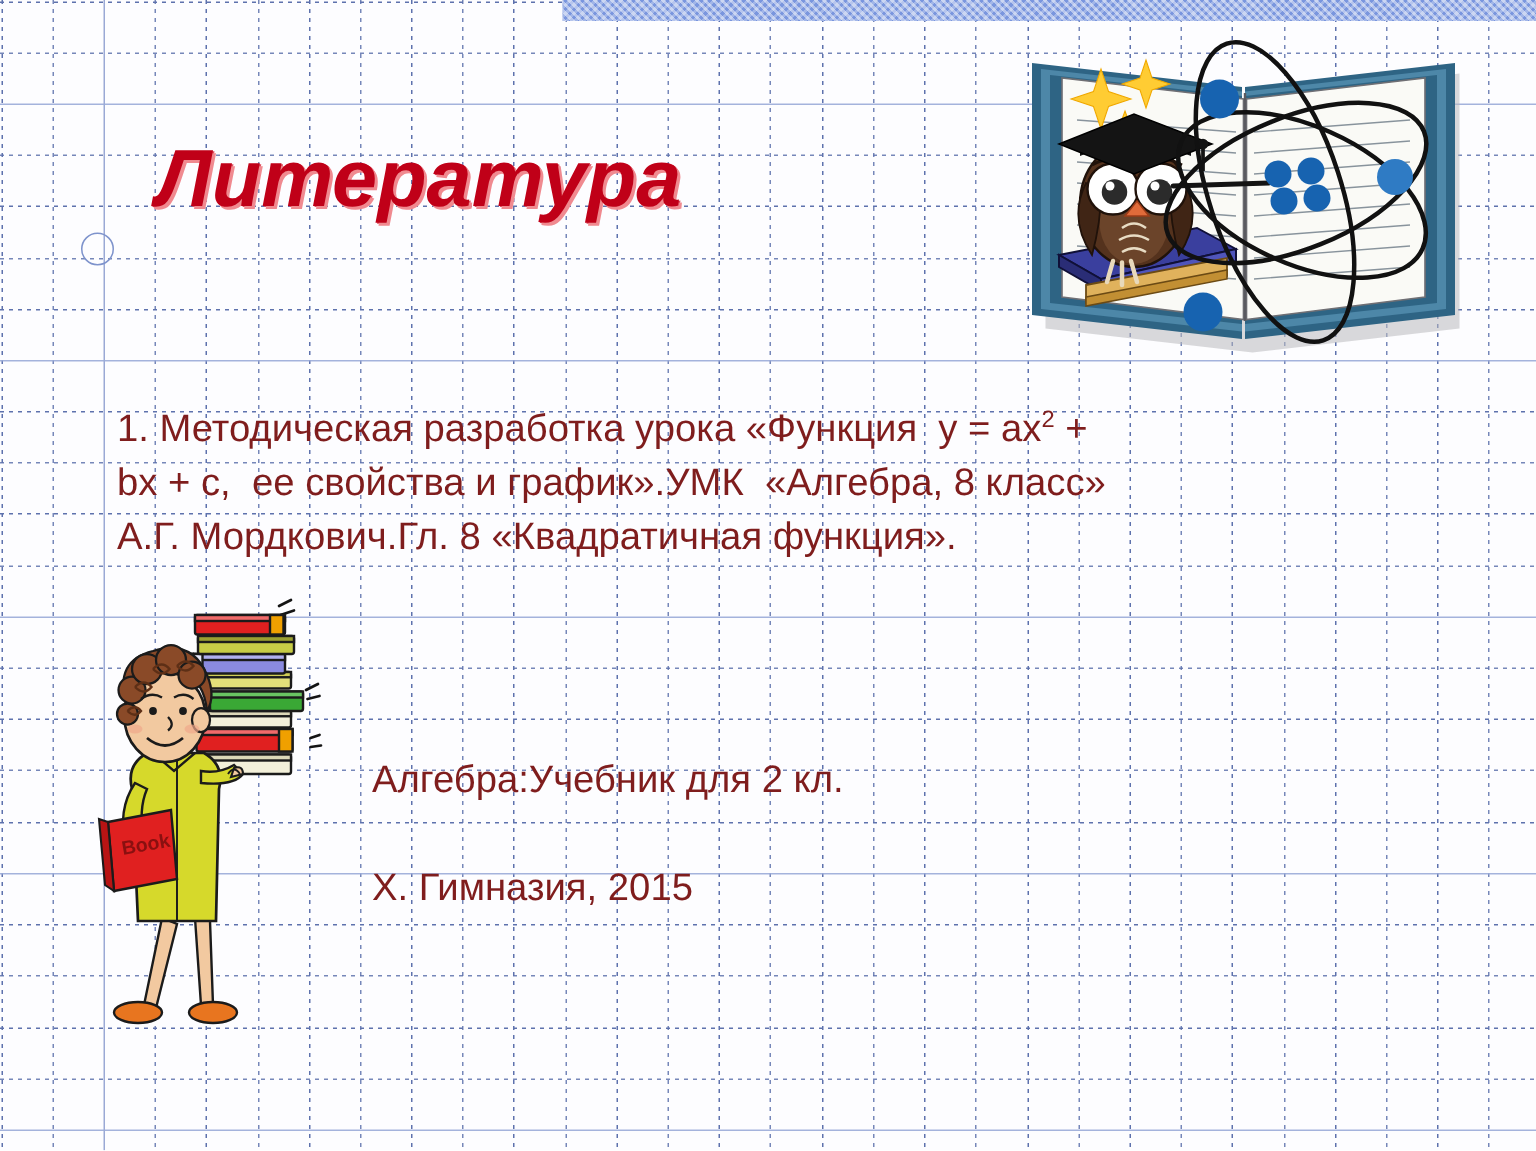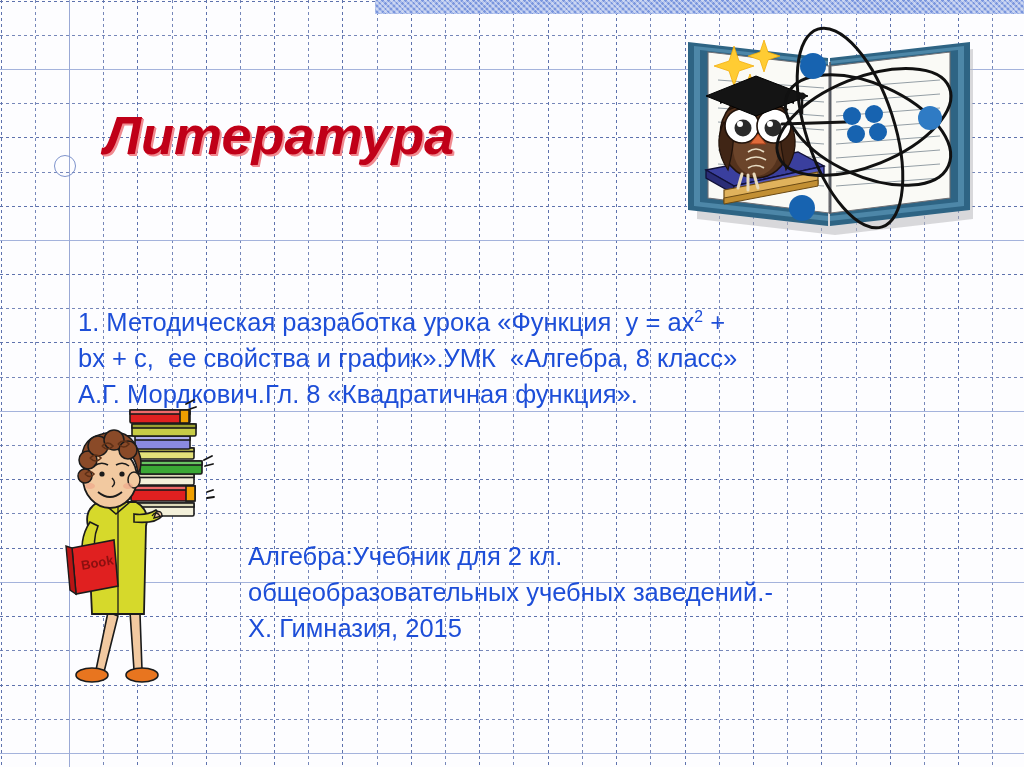--- a/index.html
+++ b/index.html
@@ -84,43 +84,41 @@
     top: 88px;
     font-size: 54px;
     font-weight: bold;
     font-style: italic;
     color: #c00018;
     letter-spacing: 0px;
     text-shadow:
        2px 2px 0 #f08a90,
        1px 1px 0 #e05060;
     white-space: nowrap;
-    margin-top: 16px;
   }
 
   
   #deco-circle {
     position: absolute;
     left: 54px;
     top: 155px;
     width: 20px;
     height: 20px;
     border: 1.5px solid #7e93cc;
     border-radius: 50%;
     background: transparent;
   }
 
   
   .body-text {
     position: absolute;
-    color: #1d4ed8;
+    color: #7f1d1d;
     font-size: 25.5px;
     line-height: 36px;
     white-space: pre-wrap;
-    margin-top: 36px;
   }
   #para-1 {
     left: 78px;
     top: 268px;
     width: 900px;
   }
   #para-2 {
     left: 248px;
     top: 466px;
     width: 720px;
@@ -213,21 +211,21 @@
   </div>
 
   <div id="top-bar"></div>
 
   <div id="deco-circle"></div>
 
   <div id="title">Литература</div>
 
   <div class="body-text" id="para-1"><span>1. Методическая разработка урока «Функция  y = ax</span><sup>2</sup><span> +</span><br><span>bx + c,  ее свойства и график».УМК  «Алгебра, 8 класс»</span><br><span>А.Г. Мордкович.Гл. 8 «Квадратичная функция».</span></div>
 
-  <div class="body-text" id="para-2"><br><span>Алгебра:Учебник для 2 кл.</span><br><span>общеобразовательных учебных заведений.-</span><br><span>Х. Гимназия, 2015</span></div>
+  <div class="body-text" id="para-2"><br><span>Алгебра:Учебник для 2 кл.</span><br><br><span>Х. Гимназия, 2015</span></div>
 
   <svg id="owl-art" viewBox="0 0 310 225">
 
     <path d="M14 26 L14 196 L152 212 L290 196 L290 26 L152 44 Z" fill="#b9b9bd" opacity=".55" transform="translate(5,5)"></path>
 
     <path d="M10 24 L10 192 L150 208 L150 40 Z" fill="#2e6484"></path>
     <path d="M16 28 L16 188 L150 203 L150 43 Z" fill="#4d87a8"></path>
     <path d="M22 32 L22 184 L150 198 L150 46 Z" fill="#2e6484"></path>
 
     <path d="M292 24 L292 192 L152 208 L152 40 Z" fill="#2e6484"></path>

